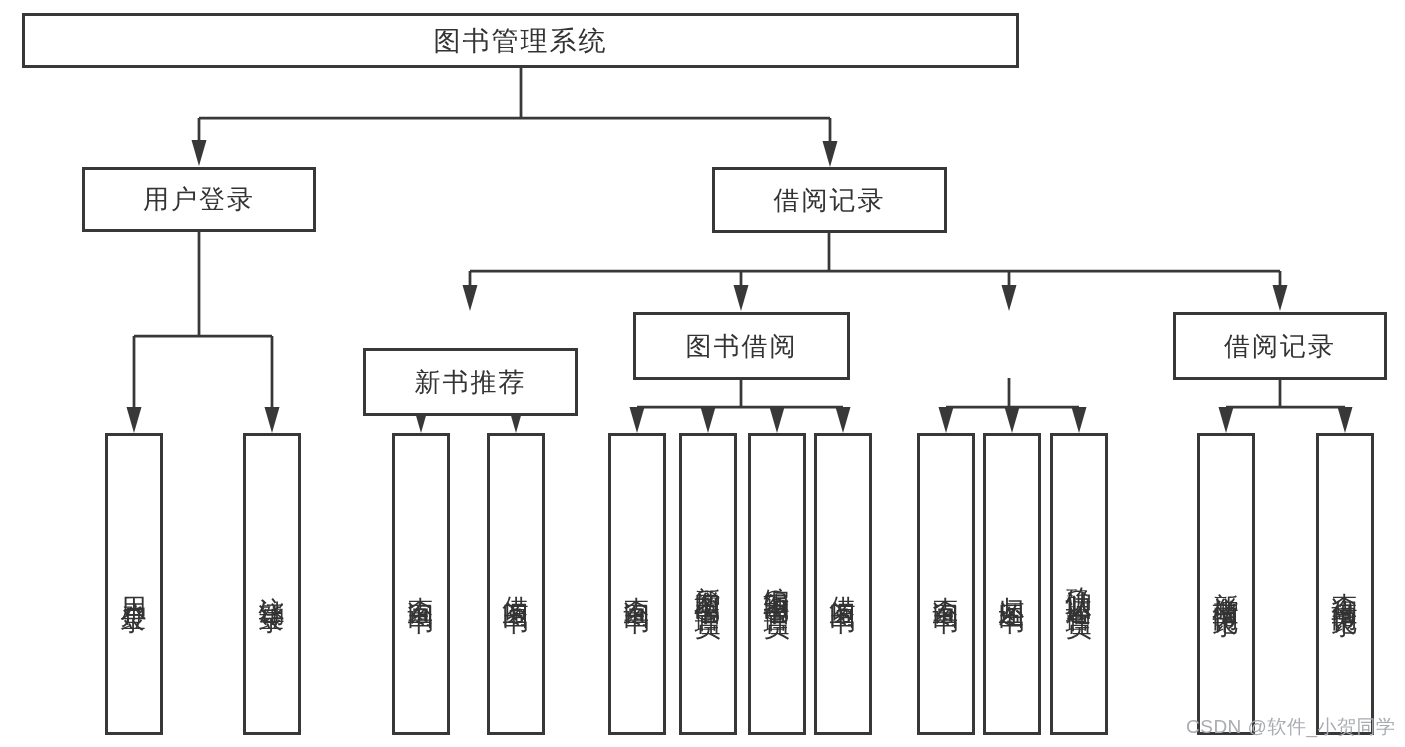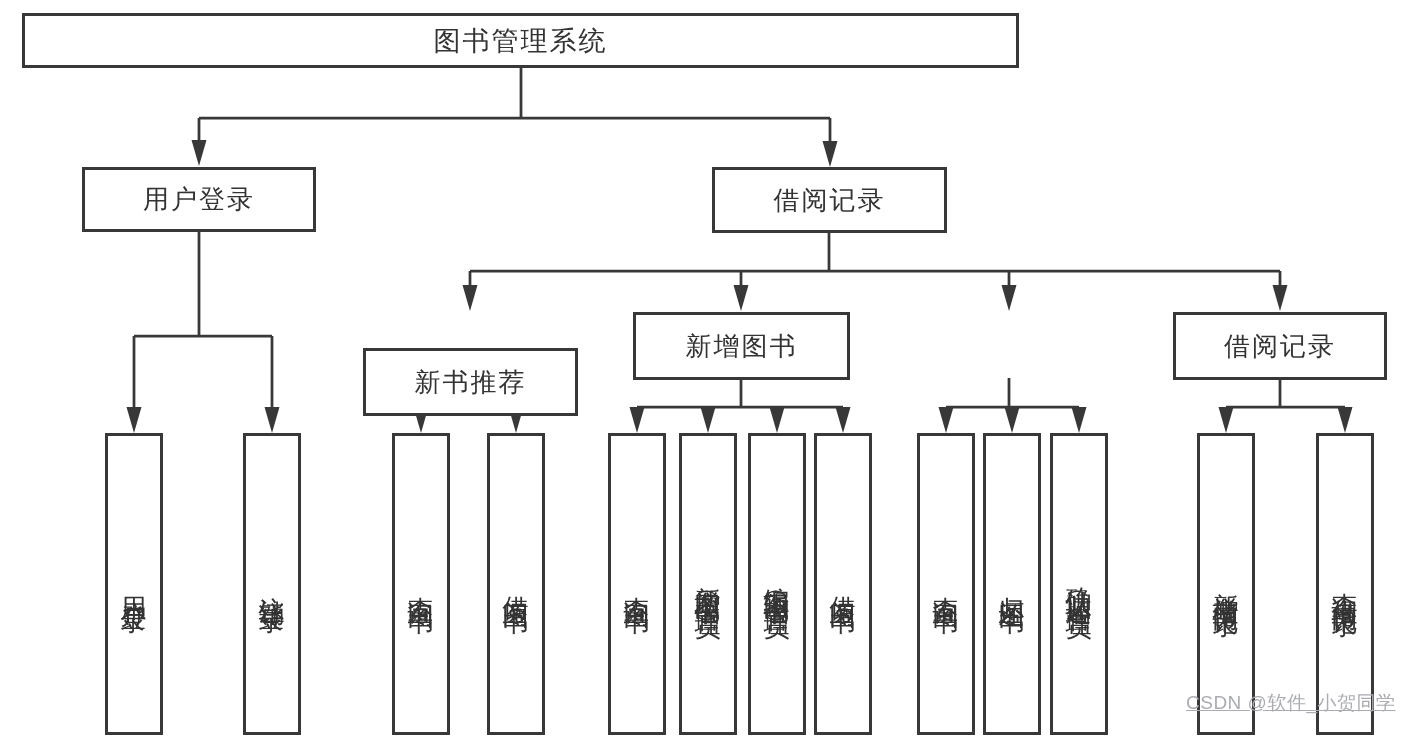--- a/index.html
+++ b/index.html
@@ -26,26 +26,25 @@
   .root{font-size:27px;}
   .v{
     writing-mode:vertical-rl;
     text-orientation:mixed;
     font-size:26px;
     letter-spacing:4px;
     line-height:1.0;
   }
   .watermark{
     position:absolute;
-    left:1186px;top:690px;
+    left:1186px;top:714px;
     font-size:19px;
     letter-spacing:0.5px;
     color:#aaacb2;
     white-space:nowrap;
-    text-decoration:underline;
   }
 </style>
 </head>
 <body>
 
 <div class="canvas">
 
   <svg class="connectors" viewBox="0 0 1405 747" xmlns="http://www.w3.org/2000/svg">
     <g stroke="#383838" stroke-width="2.75" fill="none">
 
@@ -85,21 +84,21 @@
       <polygon points="1337.5,407 1352.5,407 1345,433"></polygon>
     </g>
   </svg>
 
   <div class="node h root" style="left:22px;top:13px;width:997px;height:55px;">图书管理系统</div>
 
   <div class="node h" style="left:82px;top:167px;width:234px;height:65px;">用户登录</div>
   <div class="node h" style="left:712px;top:167px;width:235px;height:66px;">借阅记录</div>
 
   <div class="node h" style="left:363px;top:312px;width:215px;height:68px;margin-top:36px;">新书推荐</div>
-  <div class="node h" style="left:633px;top:312px;width:217px;height:68px;">新增图书</div>
+  <div class="node h" style="left:633px;top:312px;width:217px;height:68px;">图书借阅</div>
   <div class="node h" style="left:1173px;top:312px;width:214px;height:68px;">借阅记录</div>
 
   <div class="node v" style="left:105px;top:433px;width:58px;height:302px;">用户登录</div>
   <div class="node v" style="left:243px;top:433px;width:58px;height:302px;">注销登录</div>
 
   <div class="node v" style="left:392px;top:433px;width:58px;height:302px;">查询图书</div>
   <div class="node v" style="left:487px;top:433px;width:58px;height:302px;">借阅图书</div>
 
   <div class="node v" style="left:608px;top:433px;width:58px;height:302px;">查询图书</div>
   <div class="node v" style="left:679px;top:433px;width:58px;height:302px;">新增图书（管理员）</div>

